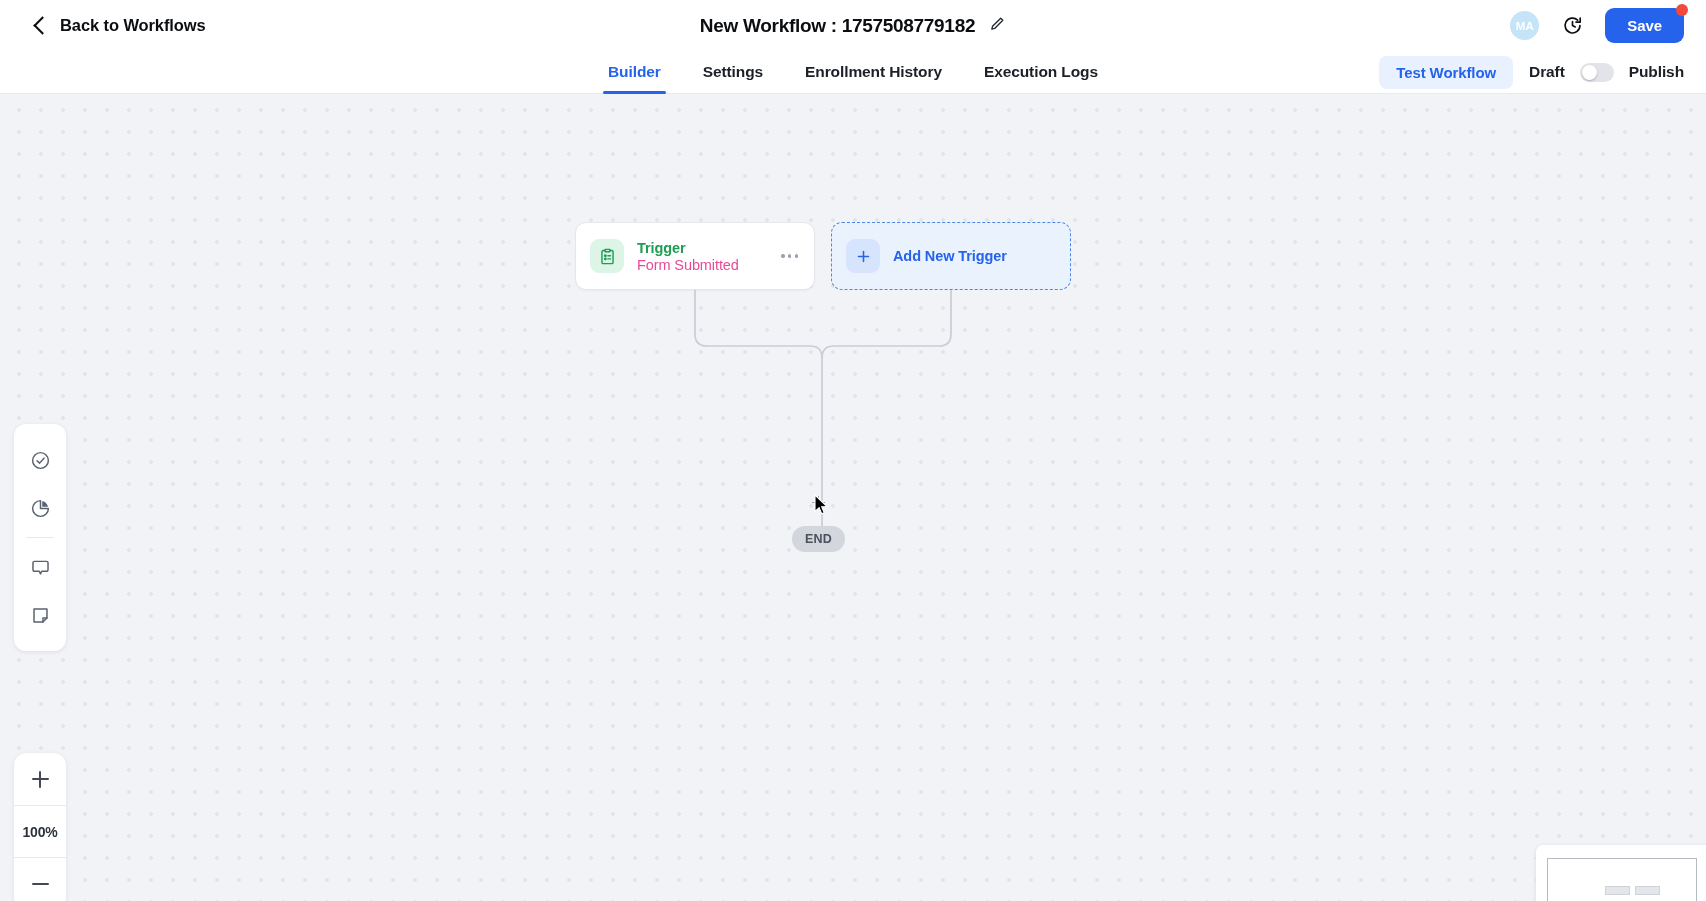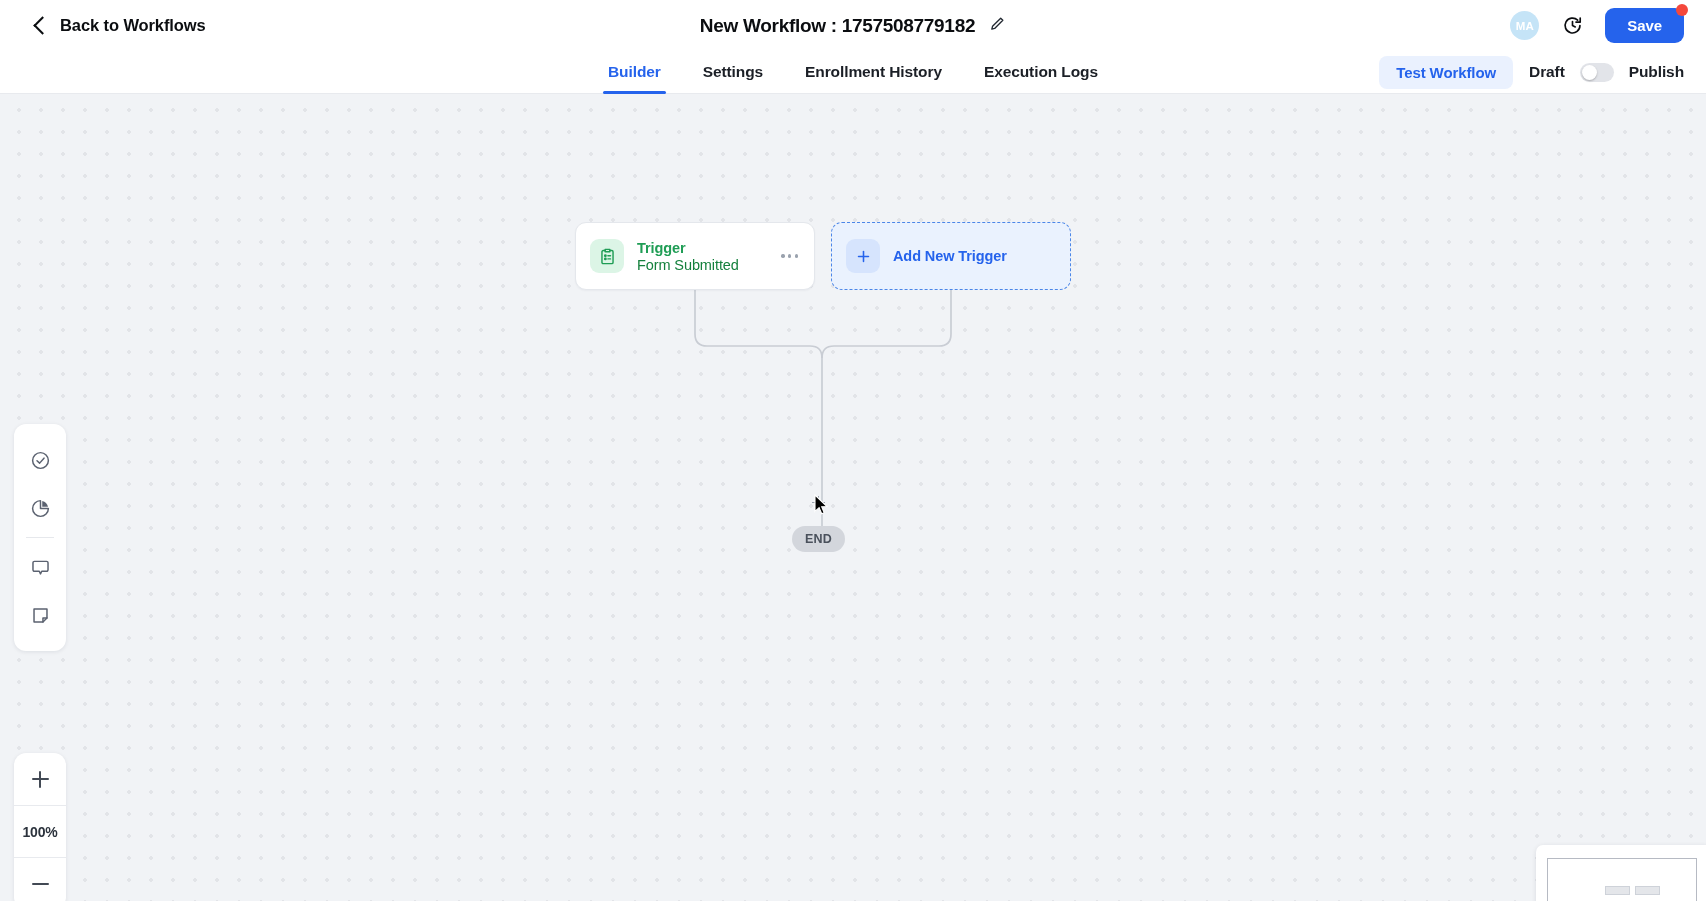--- a/index.html
+++ b/index.html
@@ -108,21 +108,21 @@
     background:#fff; border:1px solid #e4e7ec; border-radius:11px;
     display:flex; align-items:center; padding:0 14px; cursor:pointer;
     box-shadow:0 1px 2px rgba(16,24,40,.04);
   }
   .tr-icon{
     width:34px; height:34px; border-radius:9px; background:#dcf5e6;
     display:flex; align-items:center; justify-content:center; flex:none;
   }
   .tr-text{ margin-left:13px; display:flex; flex-direction:column; gap:1px; }
   .tr-title{ font-size:14.5px; font-weight:700; color:#1f9d55; letter-spacing:-0.1px; }
-  .tr-sub{ font-size:14.5px; font-weight:400; color:#15803d; letter-spacing:-0.1px; }
+  .tr-sub{ font-size:14.5px; font-weight:400; color:#ec4899; letter-spacing:-0.1px; }
   .dots{
     margin-left:auto; display:flex; gap:3.2px; align-items:center;
     padding:8px 2px; cursor:pointer;
   }
   .dots i{ width:3.4px; height:3.4px; border-radius:50%; background:#9aa2ae; display:block; }
 
   .add-trigger{
     position:absolute; left:831px; top:128px; width:240px; height:68px;
     background:#eaf2fe; border:1.8px dashed #4b86e8; border-radius:11px;
     display:flex; align-items:center; padding:0 14px; cursor:pointer;

